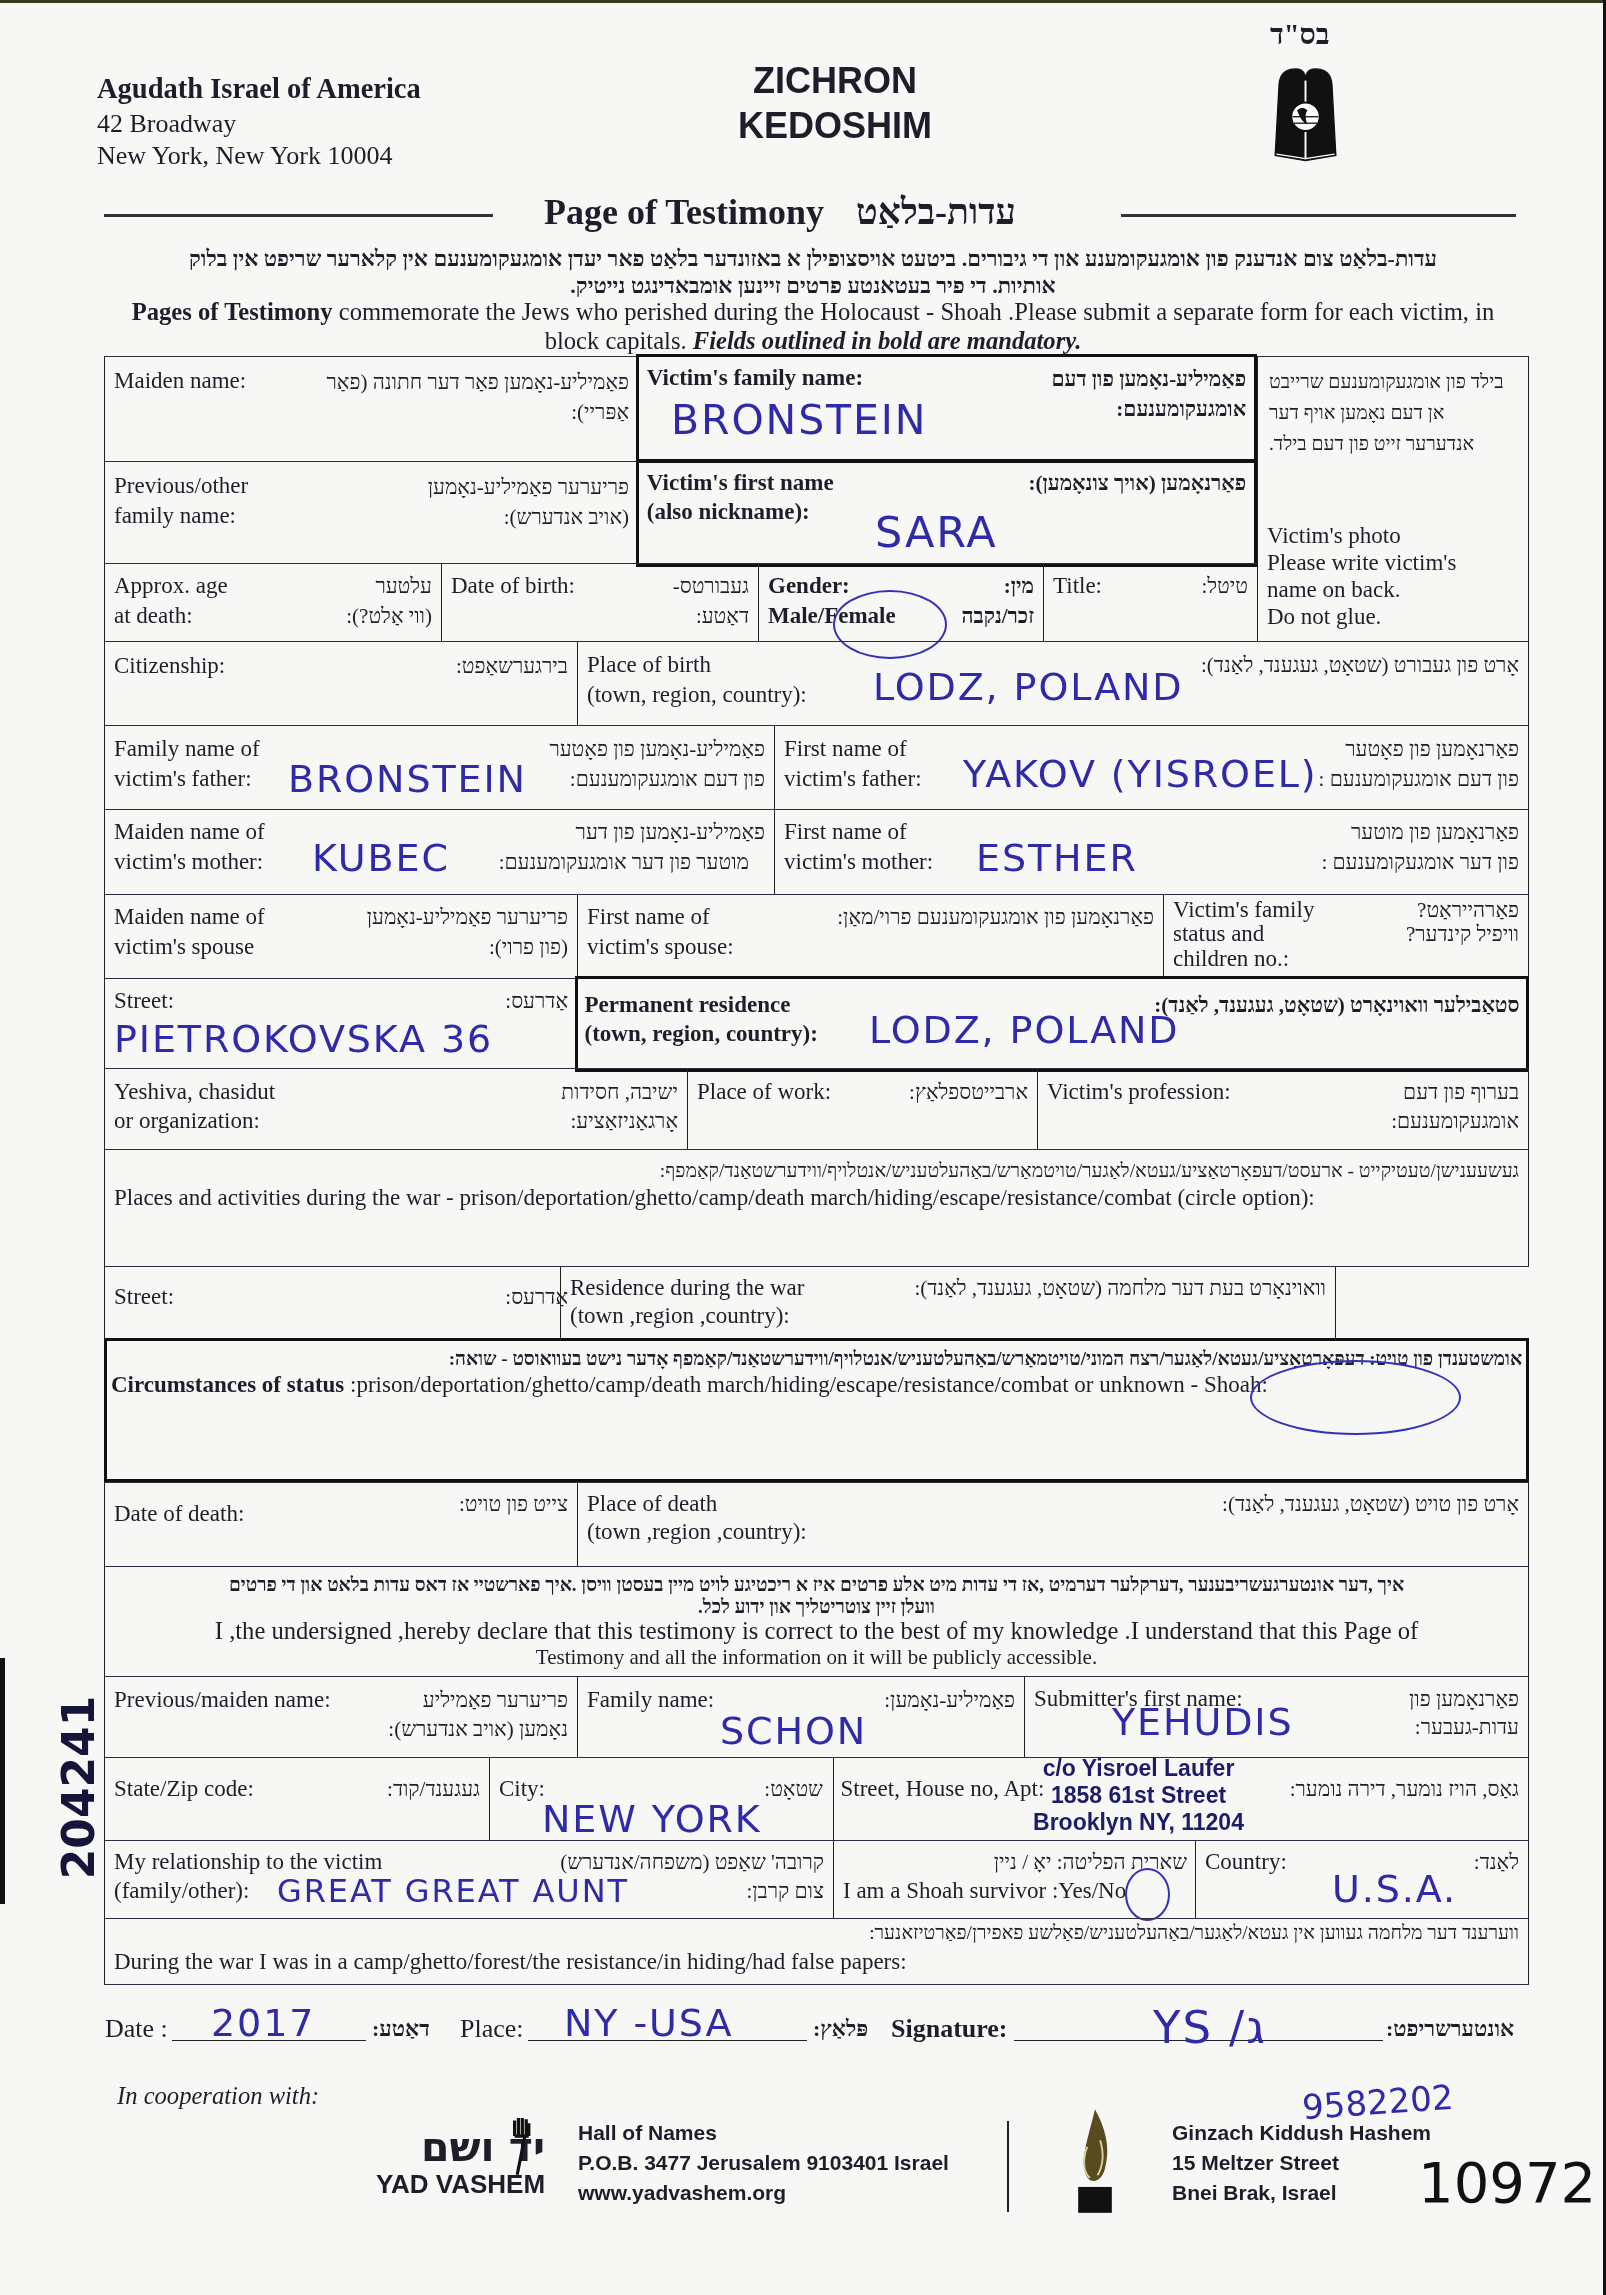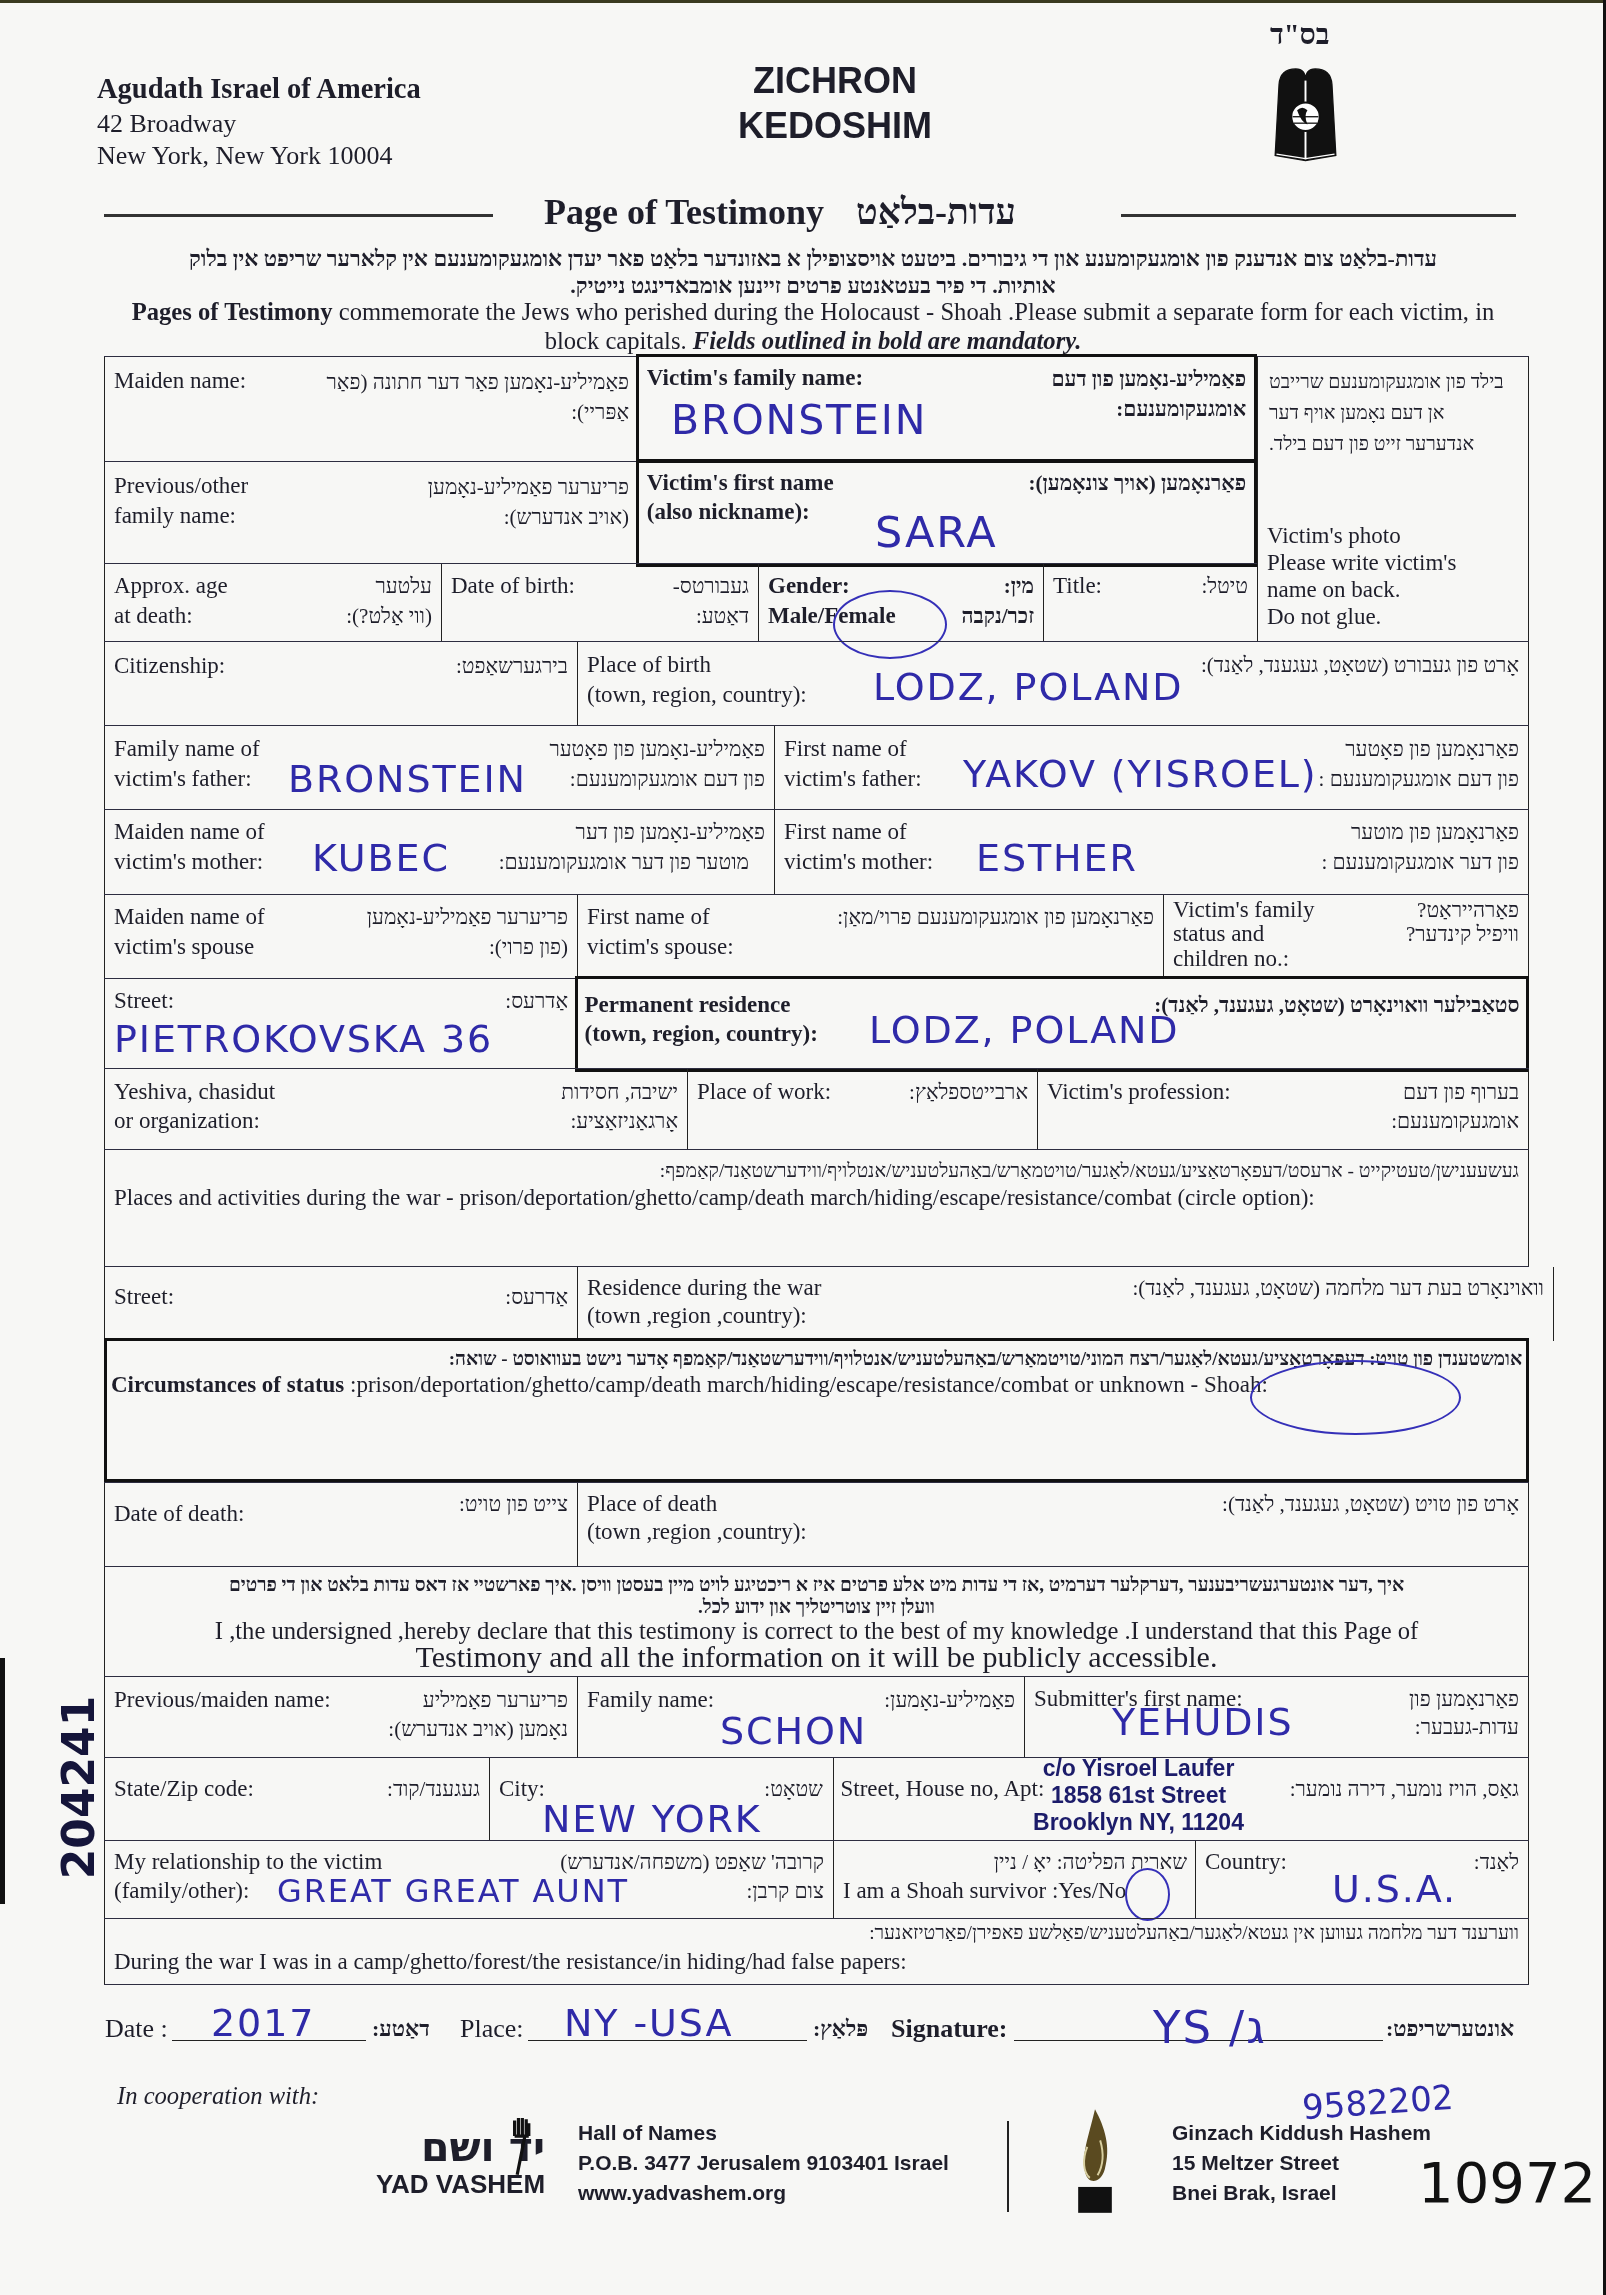--- a/index.html
+++ b/index.html
@@ -255,21 +255,21 @@
       <div class="hlbl" style="right:9px;top:6.5px;font-size:19.4px">געשעענישן/טעטיקייט - ארעסט/דעפאָרטאַציע/געטא/לאַגער/טויטמאַרש/באַהעלטעניש/אנטלויף/ווידערשטאַנד/קאַמפף:</div>
       <div class="lbl" style="left:9px;top:34px">Places and activities during the war - prison/deportation/ghetto/camp/death march/hiding/escape/resistance/combat (circle option):</div>
     </div>
   </div>
 
   <div class="row" style="top:910px;height:74px">
     <div class="cell first" style="left:0;width:473px">
       <span class="lbl" style="left:9px;top:15.5px">Street:</span>
       <span class="hlbl" style="right:9px;top:15.5px">אַדרעס:</span>
     </div>
-    <div class="cell last" style="left:473px;width:977px">
+    <div class="cell last" style="left:456px;width:776px">
       <span class="lbl" style="left:9px;top:6.5px">Residence during the war</span>
       <span class="lbl" style="left:9px;top:35px">(town ,region ,country):</span>
       <span class="hlbl" style="right:9px;top:6.5px">וואוינאָרט בעת דער מלחמה (שטאָט, געגענד, לאַנד):</span>
     </div>
   </div>
 
   <div class="bold-box" style="left:0;top:982px;width:1425px;height:144px">
     <div class="hlbl b" style="right:3.9px;top:3.9px;font-size:19px">אומשטענדן פון טויט: דעפּאָרטאַציע/געטא/לאַגער/רצח המוני/טויטמאַרש/באַהעלטעניש/אנטלויף/ווידערשטאַנד/קאַמפף אָדער נישט בעוואוסט - שואה:</div>
     <div class="lbl" style="left:3.9px;top:30px"><b>Circumstances of status</b><span> :prison/deportation/ghetto/camp/death march/hiding/escape/resistance/combat or unknown - Shoah:</span></div>
     <div class="circle" style="left:1143px;top:19.4px;width:207px;height:71px"></div>
@@ -285,21 +285,21 @@
       <span class="lbl" style="left:9px;top:35px">(town ,region ,country):</span>
       <span class="hlbl" style="right:9px;top:6.5px">אָרט פון טויט (שטאָט, געגענד, לאַנד):</span>
     </div>
   </div>
 
   <div class="row" style="top:1210px;height:110px">
     <div class="cell first last" style="left:0;width:1425px;text-align:center">
       <div class="heb" style="text-align:center;font-size:19px;line-height:22px;font-weight:bold">איך ,דער אונטערגעשריבענער ,דערקלער דערמיט ,אז די עדות מיט אלע פרטים איז א ריכטיגע לויט מיין בעסטן וויסן .איך פארשטיי אז דאס עדות בלאט און די פרטים</div>
       <div class="heb" style="text-align:center;font-size:19px;line-height:22px;font-weight:bold">וועלן זיין צוטריטליך און ידוע לכל.</div>
       <div style="font-size:24.6px;line-height:26px">I ,the undersigned ,hereby declare that this testimony is correct to the best of my knowledge .I understand that this Page of</div>
-      <div style="font-size:30px;line-height:26px">Testimony and all the information on it will be publicly accessible.</div>
+      <div style="font-size:21px;line-height:26px">Testimony and all the information on it will be publicly accessible.</div>
     </div>
   </div>
 
   <div class="row" style="top:1320px;height:81px">
     <div class="cell first" style="left:0;width:473px">
       <span class="lbl" style="left:9px;top:9px">Previous/maiden name:</span>
       <span class="hlbl" style="right:9px;top:9px">פריערער פאַמיליע</span>
       <span class="hlbl" style="right:9px;top:38px">נאָמען (אויב אנדערש):</span>
     </div>
     <div class="cell" style="left:473px;width:447px">

